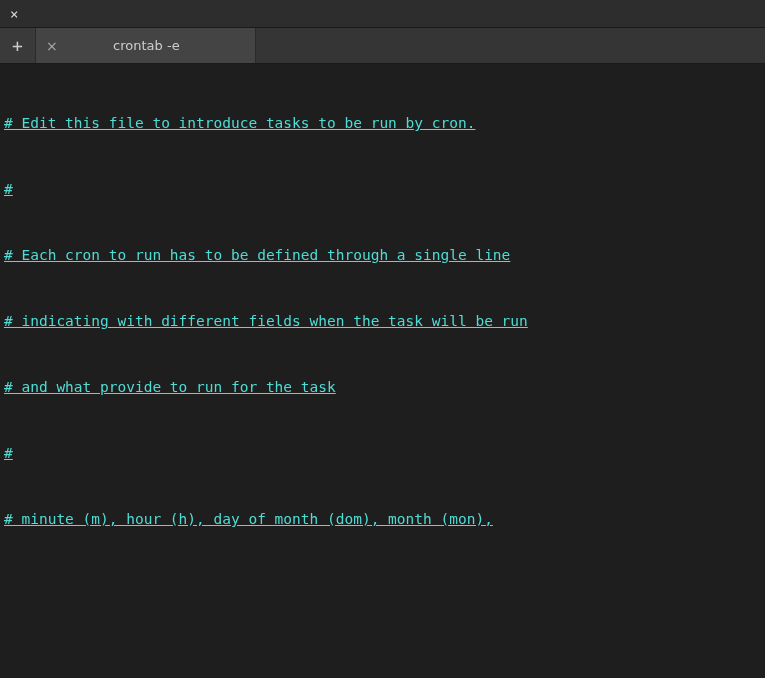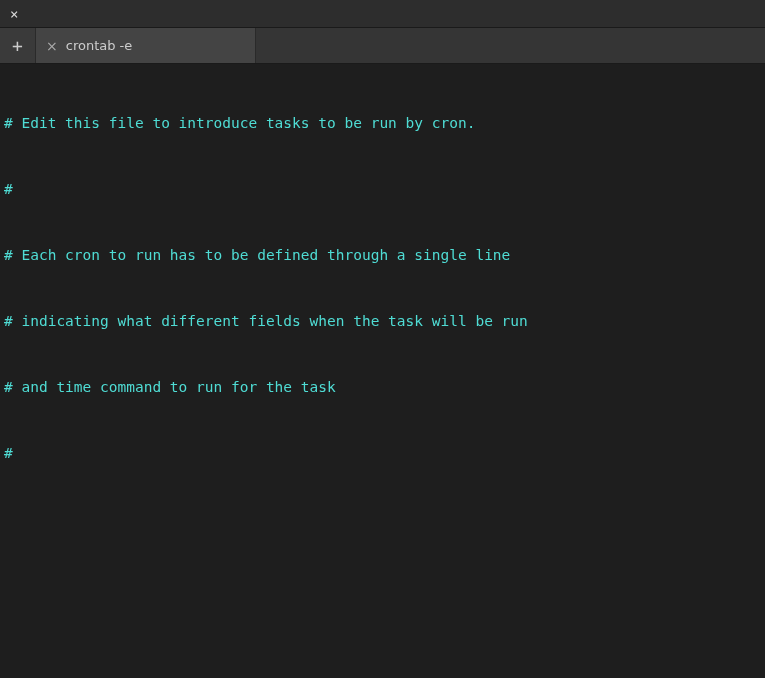--- a/index.html
+++ b/index.html
@@ -58,33 +58,34 @@
       font-size: 13px;
     }
     .tab-close {
       color: #aaa;
       font-size: 14px;
       cursor: pointer;
       margin-right: 8px;
     }
     .tab-title {
       flex: 1;
-      text-align: left;
+      text-align: center;
       padding-right: 18px;
     }
     .terminal {
       padding: 4px 4px;
       font-size: 14.5px;
       line-height: 22px;
       color: #4fdcd4;
       white-space: pre;
       font-family: 'DejaVu Sans Mono', 'Menlo', 'Consolas', monospace;
     }
     .terminal .line {
       display: block;
+      text-decoration: underline;
     }
   </style>
 </head>
 <body>
 
 <div class="titlebar">
   <span class="titlebar-close">×</span>
 </div>
 
 <div class="tabbar">
@@ -94,23 +95,24 @@
   <div class="tab">
     <span class="tab-close">×</span>
     <span class="tab-title">crontab -e</span>
   </div>
 </div>
 
 <div class="terminal">
   <span class="line"># Edit this file to introduce tasks to be run by cron.</span>
   <span class="line">#</span>
   <span class="line"># Each cron to run has to be defined through a single line</span>
-  <span class="line"># indicating what different fields when the task will be run</span>
-  <span class="line"># and time command to run for the task</span>
+  <span class="line"># indicating with different fields when the task will be run</span>
+  <span class="line"># and what provide to run for the task</span>
   <span class="line">#</span>
+  <span class="line"># minute (m), hour (h), day of month (dom), month (mon),</span>
   
   
   
   
   
   
   
   
   
   

